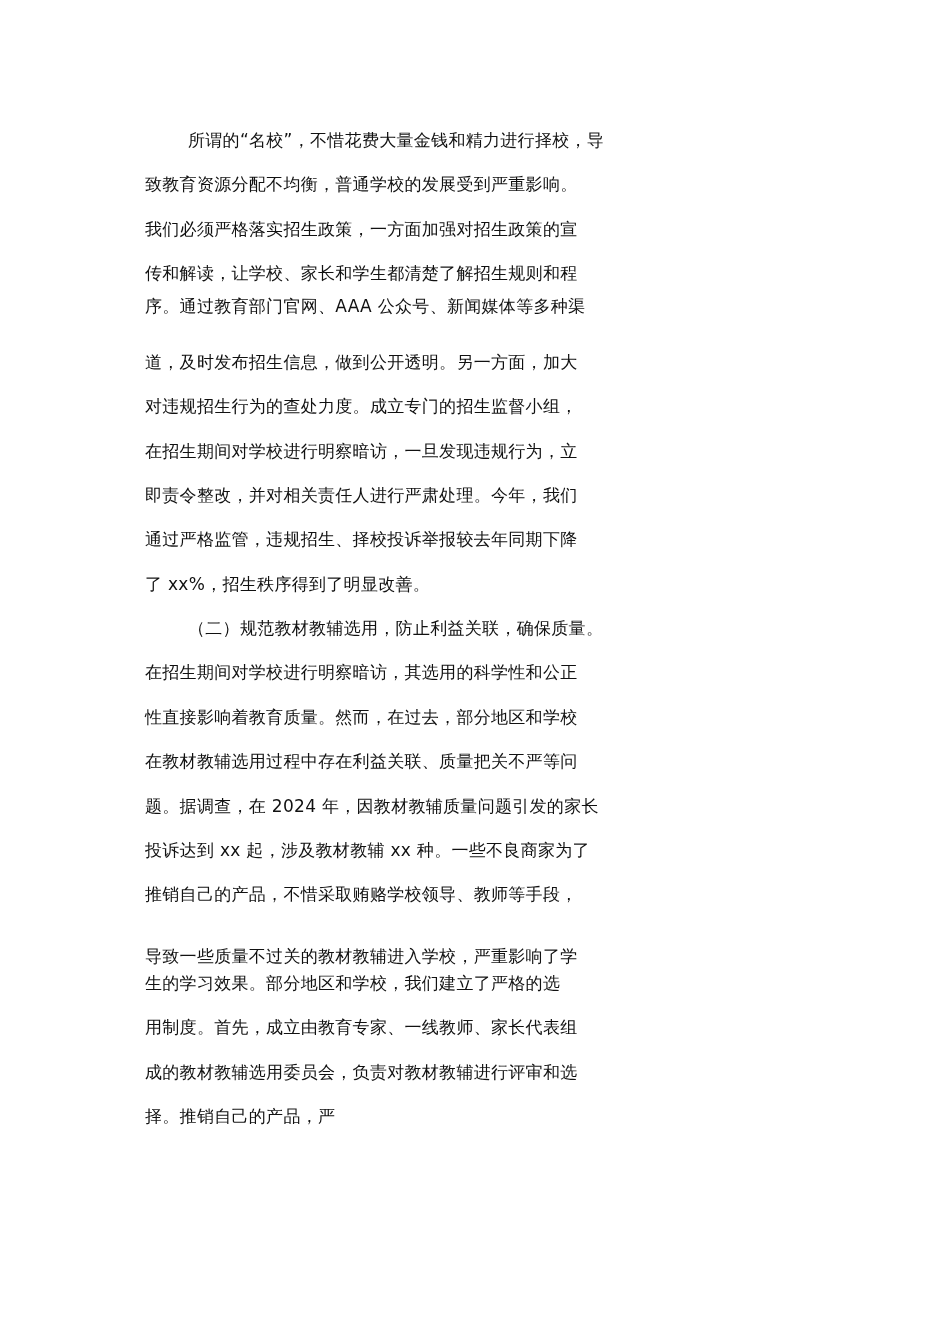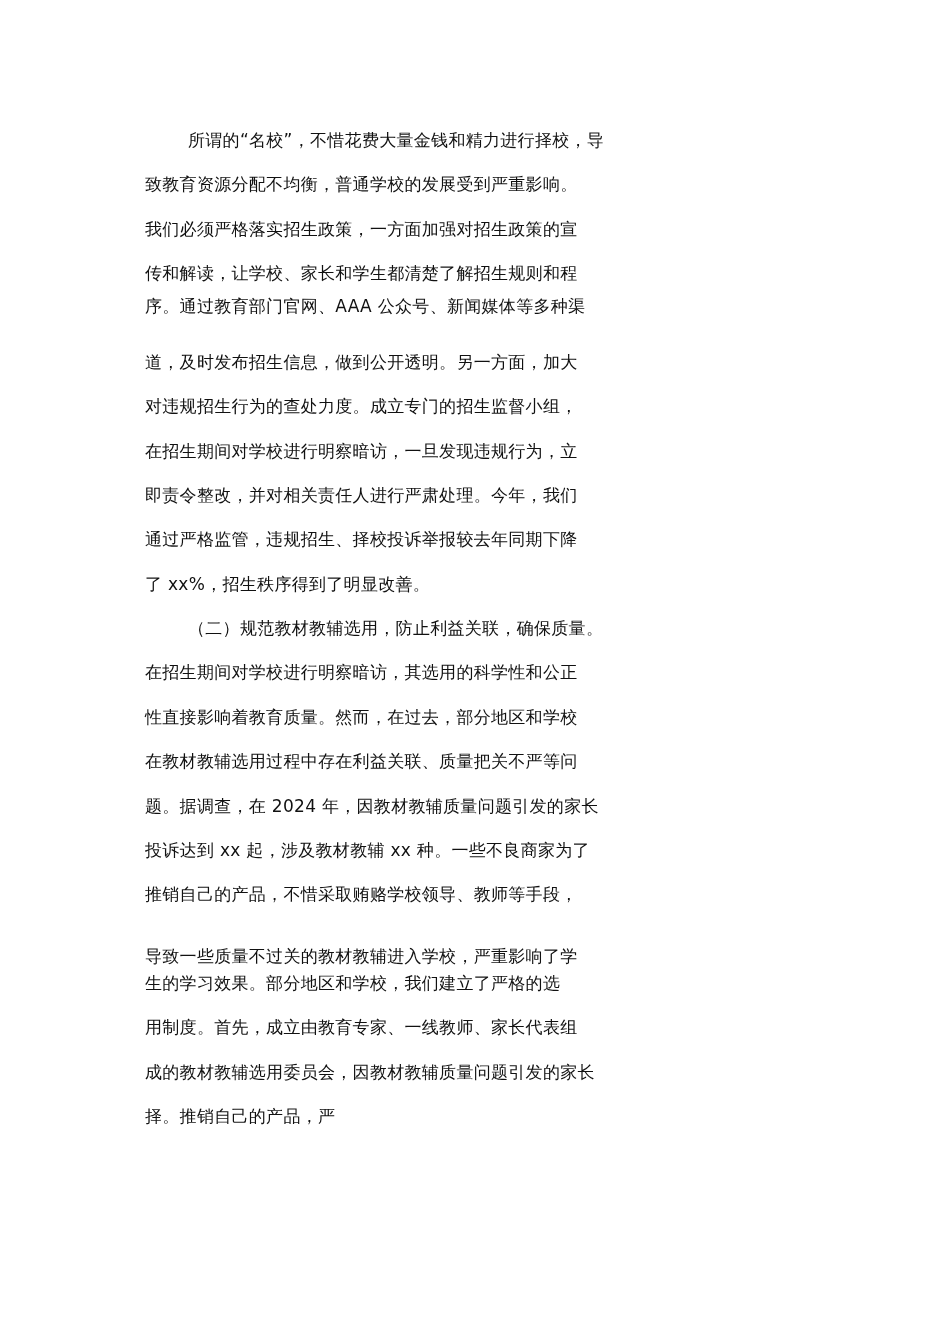--- a/index.html
+++ b/index.html
@@ -54,15 +54,15 @@
   <div class="line indent" style="top:610px;">（二）规范教材教辅选用，防止利益关联，确保质量。</div>
   <div class="line" style="top:654px;">在招生期间对学校进行明察暗访，其选用的科学性和公正</div>
   <div class="line" style="top:743px;">在教材教辅选用过程中存在利益关联、质量把关不严等问</div>
   <div class="line" style="top:699px;">性直接影响着教育质量。然而，在过去，部分地区和学校</div>
   <div class="line" style="top:788px;">题。据调查，在 2024 年，因教材教辅质量问题引发的家长</div>
   <div class="line" style="top:832px;">投诉达到 xx 起，涉及教材教辅 xx 种。一些不良商家为了</div>
   <div class="line" style="top:876px;">推销自己的产品，不惜采取贿赂学校领导、教师等手段，</div>
   <div class="line" style="top:938px;">导致一些质量不过关的教材教辅进入学校，严重影响了学</div>
   <div class="line" style="top:965px;">生的学习效果。部分地区和学校，我们建立了严格的选</div>
   <div class="line" style="top:1009px;">用制度。首先，成立由教育专家、一线教师、家长代表组</div>
-  <div class="line" style="top:1054px;">成的教材教辅选用委员会，因教材教辅质量问题引发的家长</div>
+  <div class="line" style="top:1054px;">成的教材教辅选用委员会，负责对教材教辅进行评审和选</div>
   <div class="line" style="top:1098px;">择。推销自己的产品，严</div>
 </div>
 
 </body></html>

